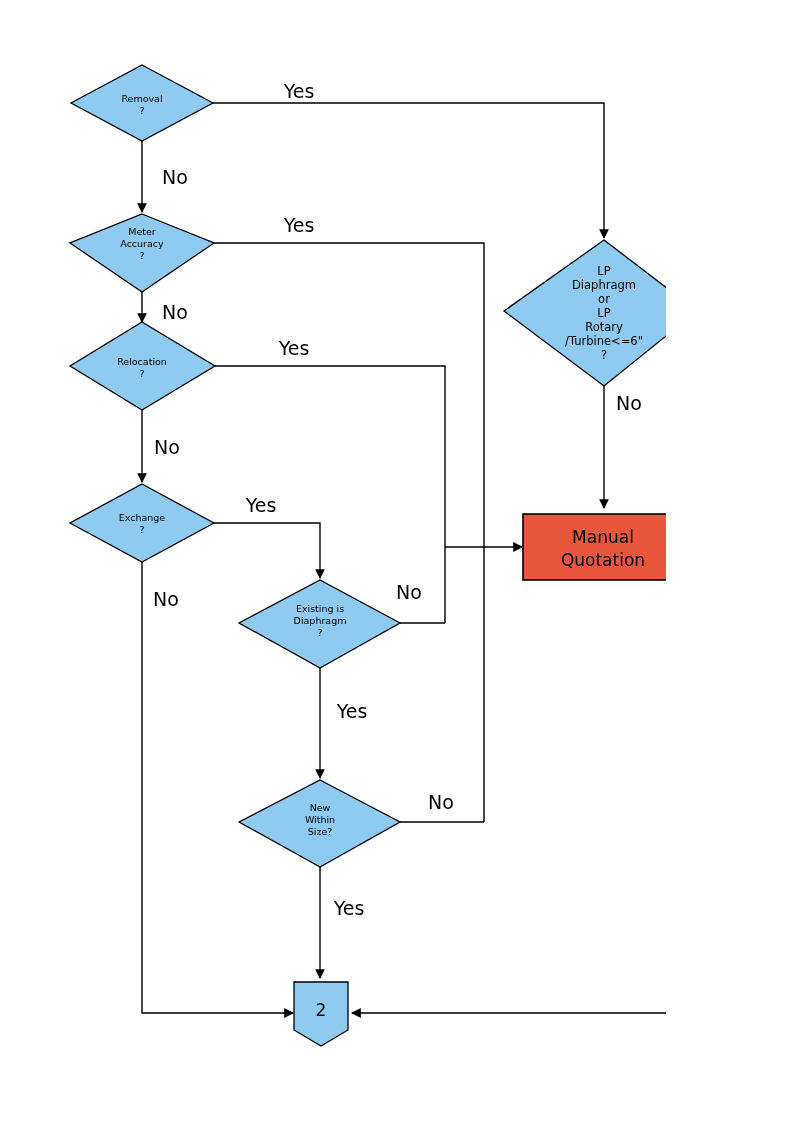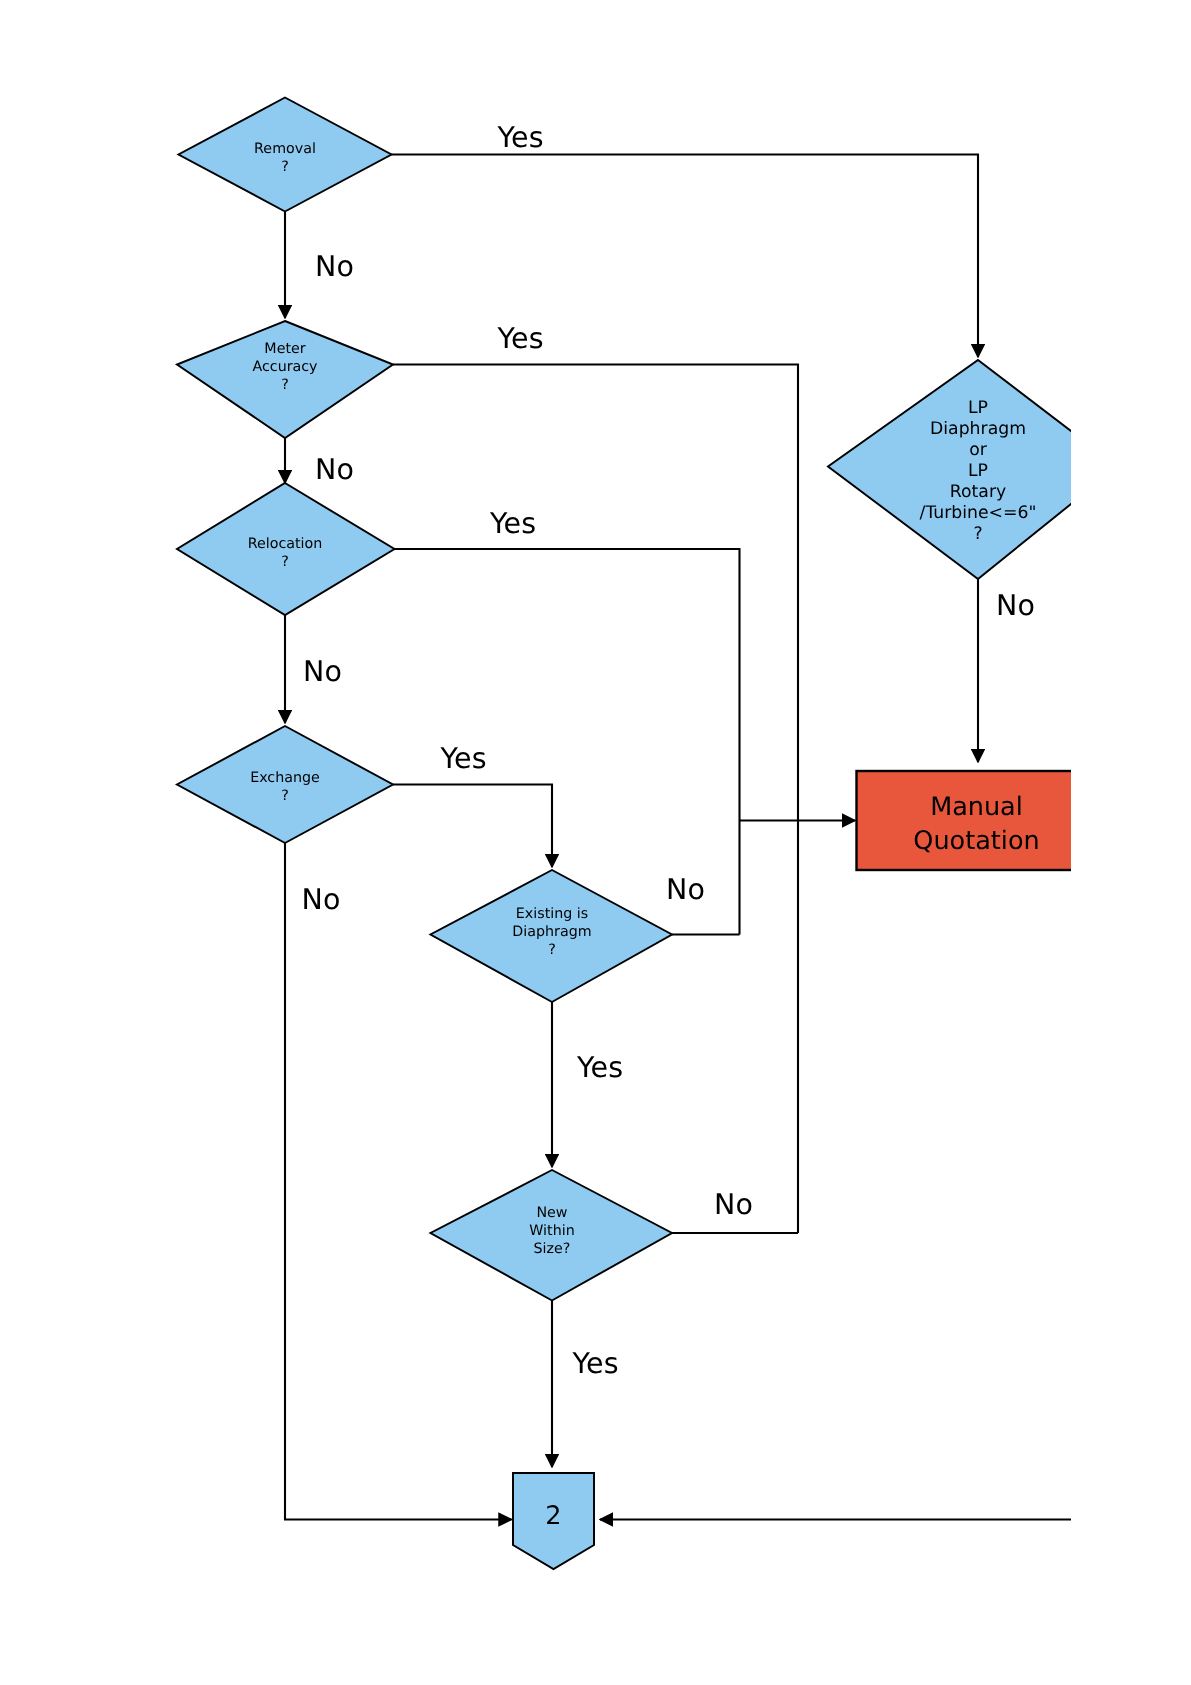--- a/index.html
+++ b/index.html
@@ -9,21 +9,20 @@
   }
   body {
     font-family: "DejaVu Sans", sans-serif;
   }
   #canvas {
     position: relative;
     width: 666px;
     height: 1123px;
     background: #ffffff;
     overflow: hidden;
-    margin-left: 48px;
   }
   #flow-svg {
     position: absolute;
     left: 0;
     top: 0;
     width: 794px;
     height: 1123px;
   }
   .node-text {
     font-family: "DejaVu Sans", sans-serif;

